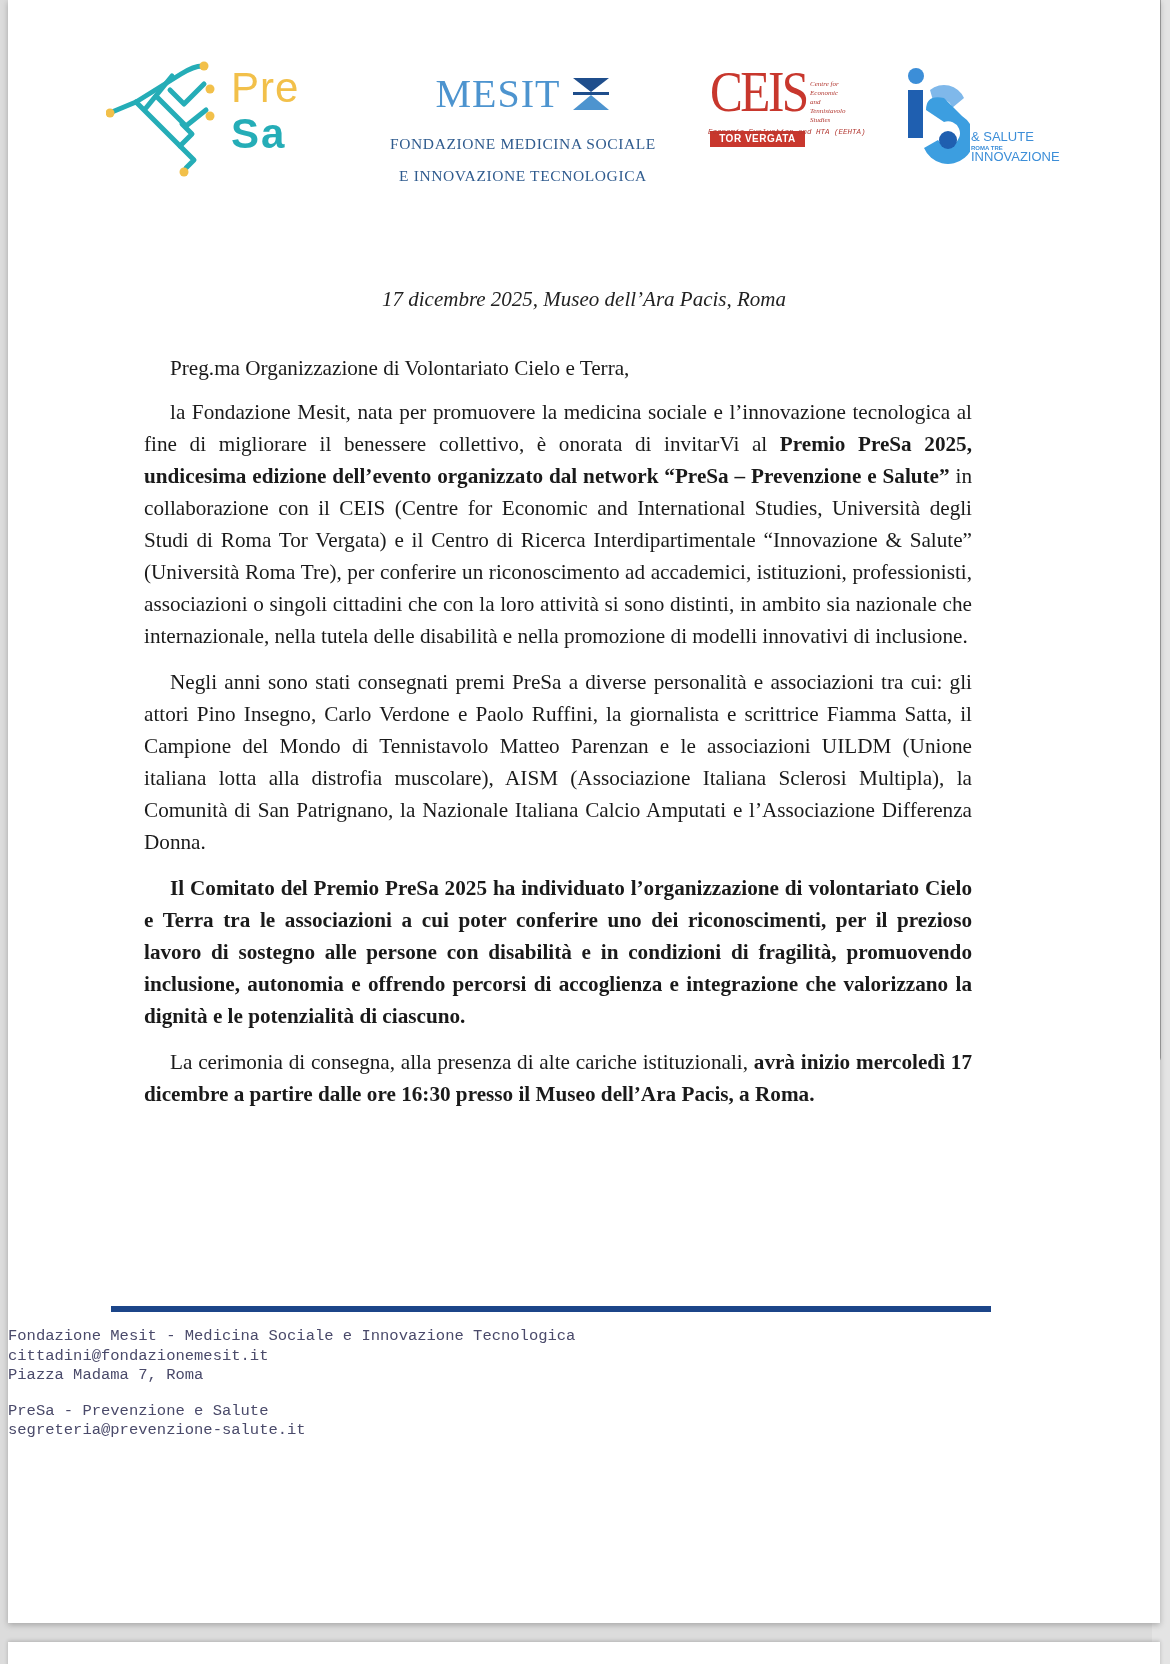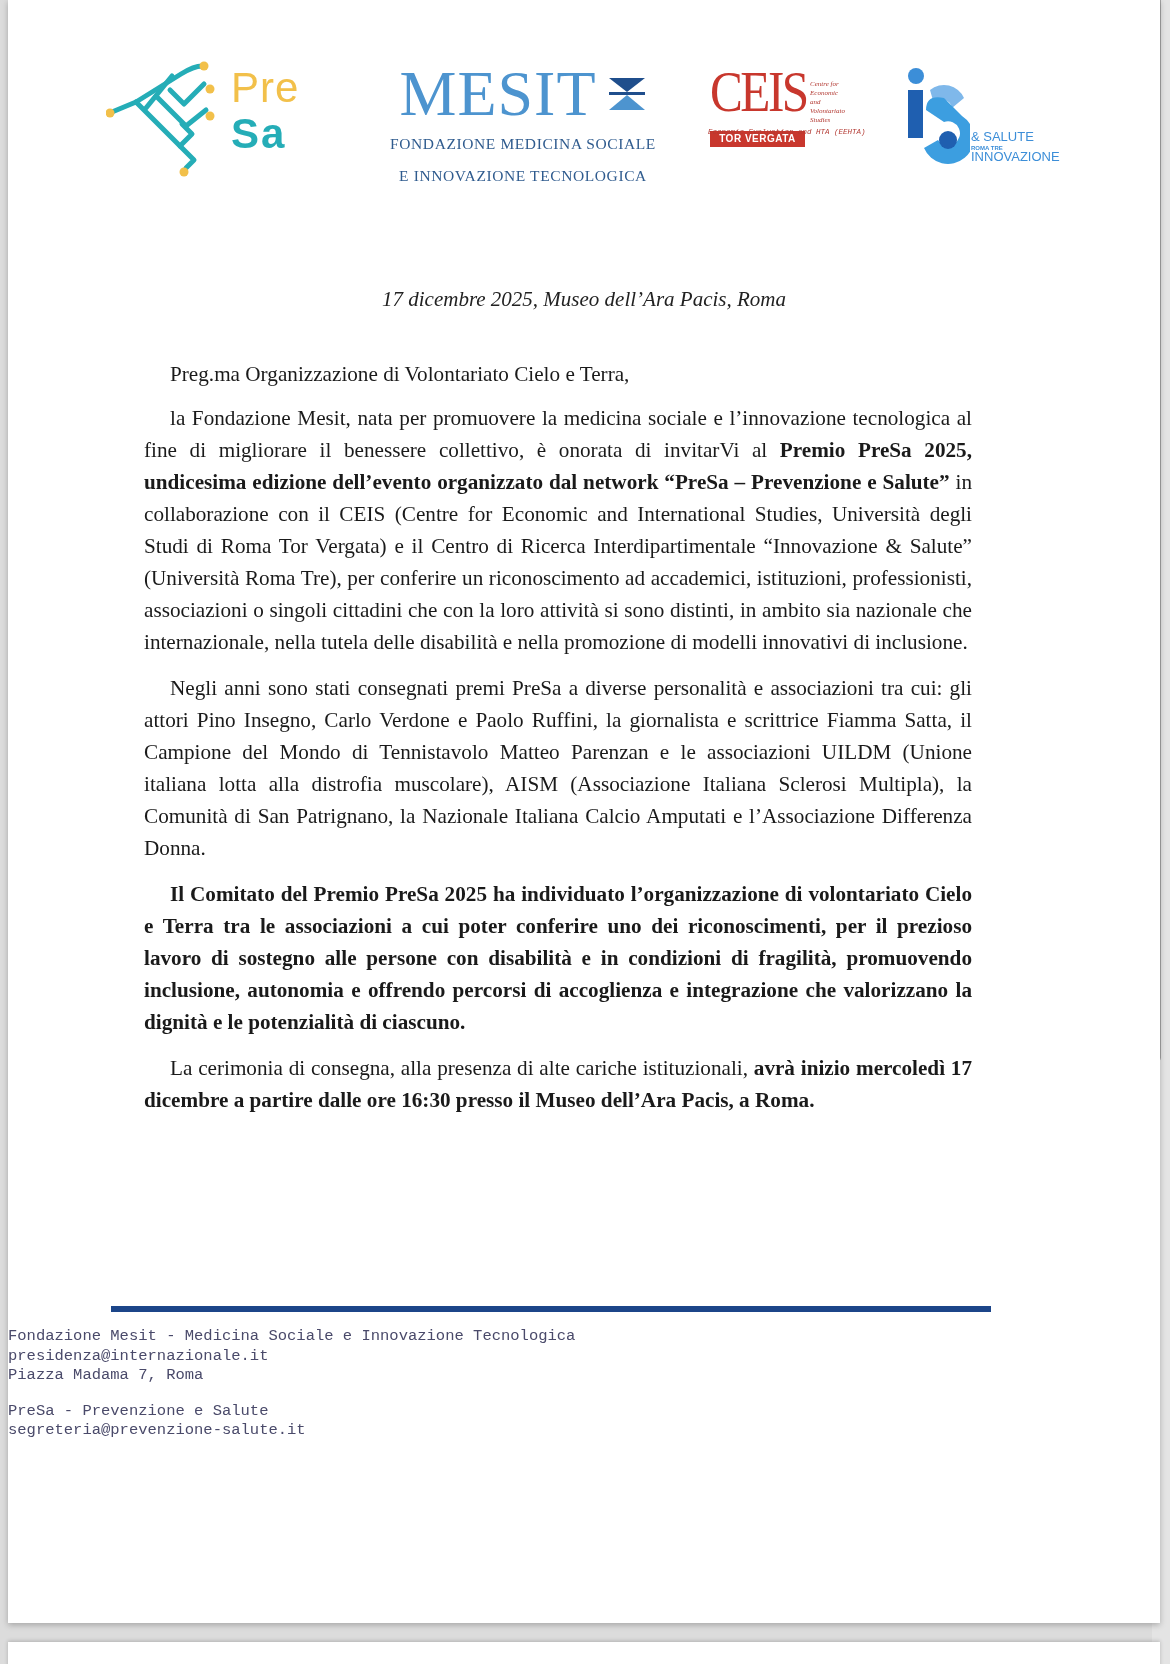--- a/index.html
+++ b/index.html
@@ -30,21 +30,21 @@
 
   
   .logos { position:absolute; left:0; top:0; width:1152px; height:190px; }
   .presa-logo { position:absolute; left:98px; top:56px; width:200px; height:125px; }
   .presa-pre { position:absolute; left:125px; top:8px; font-family:"Liberation Sans", sans-serif;
     font-size:42px; color:#f2c04a; letter-spacing:1px; }
   .presa-sa { position:absolute; left:125px; top:54px; font-family:"Liberation Sans", sans-serif;
     font-weight:bold; font-size:42px; color:#25adb7; letter-spacing:2px; }
 
   .mesit-logo { position:absolute; left:370px; top:66px; width:290px; height:110px; text-align:center; }
-  .mesit-word { font-family:"Liberation Serif", serif; font-size:64px; color:#4d94cf; letter-spacing:1px;
+  .mesit-word { font-family:"Liberation Serif", serif; font-size:40px; color:#4d94cf; letter-spacing:1px;
     display:inline-block; vertical-align:middle; line-height:56px; }
   .mesit-mark { display:inline-block; vertical-align:middle; margin-left:6px; }
   .mesit-sub { font-family:"Liberation Serif", serif; font-size:15.5px; color:#2f5b8e; letter-spacing:0.6px; line-height:20px;margin-top:12px; }
 
   .ceis-logo { position:absolute; left:700px; top:68px; width:160px; height:96px; }
   .ceis-word { position:absolute; left:2px; top:-6px; font-family:"Liberation Serif", serif;
     font-size:58px; color:#c8372d; letter-spacing:-3px; line-height:60px; transform:scaleX(0.85); transform-origin:left top; }
   .ceis-side { position:absolute; left:102px; top:12px; font-family:"Liberation Serif", serif;
     font-style:italic; font-size:7px; color:#b33a33; line-height:9px; }
   .ceis-bar { position:absolute; left:2px; top:56px; width:95px; height:16px; background:#c8372d;
@@ -63,21 +63,21 @@
 
   
   .title { position:absolute; left:0; width:1152px; top:255px; text-align:center;
     font-weight:bold; font-size:21px; color:#111; letter-spacing:0.1px; }
   .subtitle { position:absolute; left:0; width:1152px; top:287px; text-align:center;
     font-style:italic; font-size:21px; color:#222; }
 
   
   .body { position:absolute; left:136px; top:352px; width:828px;
     font-size:21.2px; line-height:32px; color:#1a1a1a; }
-  .body p { margin:6px 0 14px 0; text-align:justify; text-indent:26px; }
+  .body p { margin:0 0 14px 0; text-align:justify; text-indent:26px; }
   .body p.salute { margin-bottom:12px; }
   .body b { font-weight:bold; }
 
   
   .rule { position:absolute; left:103px; top:1306px; width:880px; height:6px; background:#1c4589; }
   .footer { position:absolute; left:0; width:1152px; top:1327px; text-align:left;
     font-family:"Liberation Mono", "DejaVu Sans Mono", monospace; font-size:15.5px; color:#4a4a6a; line-height:19.5px; }
   .footer .gap { height:16px; }
 </style>
 </head>
@@ -124,21 +124,21 @@
       <div class="mesit-sub">FONDAZIONE  MEDICINA SOCIALE</div>
       <div class="mesit-sub">E INNOVAZIONE TECNOLOGICA</div>
     </div>
 
     <div class="ceis-logo">
       <div class="ceis-word">CEIS</div>
       <div class="ceis-side">
         <div>Centre for</div>
         <div>Economic</div>
         <div>and</div>
-        <div>Volontariato</div>
+        <div>Tennistavolo</div>
         <div>Studies</div>
       </div>
       <div class="ceis-bar">TOR VERGATA</div>
       <div class="ceis-foot">Economic Evaluation and HTA (EEHTA)</div>
     </div>
 
     <div class="is-logo">
       <svg width="66" height="100" viewBox="0 0 66 100" style="position:absolute;left:0;top:0">
         <circle cx="12" cy="8" r="8" fill="#3c8ed8"></circle>
         <rect x="4" y="22" width="15" height="48" fill="#1f5fb0"></rect>
@@ -158,21 +158,21 @@
     <p class="salute">Preg.ma Organizzazione di Volontariato Cielo e Terra,</p>
     <p><span>la Fondazione Mesit, nata per promuovere la medicina sociale e l’innovazione tecnologica al fine di migliorare il benessere collettivo, è onorata di invitarVi al </span><b>Premio PreSa 2025, undicesima edizione dell’evento organizzato dal network “PreSa – Prevenzione e Salute”</b><span> in collaborazione con il CEIS (Centre for Economic and International Studies, Università degli Studi di Roma Tor Vergata) e il Centro di Ricerca Interdipartimentale “Innovazione &amp; Salute” (Università Roma Tre), per conferire un riconoscimento ad accademici, istituzioni, professionisti, associazioni o singoli cittadini che con la loro attività si sono distinti, in ambito sia nazionale che internazionale, nella tutela delle disabilità e nella promozione di modelli innovativi di inclusione.</span></p>
     <p>Negli anni sono stati consegnati premi PreSa a diverse personalità e associazioni tra cui: gli attori Pino Insegno, Carlo Verdone e Paolo Ruffini, la giornalista e scrittrice Fiamma Satta, il Campione del Mondo di Tennistavolo Matteo Parenzan e le associazioni UILDM (Unione italiana lotta alla distrofia muscolare), AISM (Associazione Italiana Sclerosi Multipla), la Comunità di San Patrignano, la Nazionale Italiana Calcio Amputati e l’Associazione Differenza Donna.</p>
     <p><b>Il Comitato del Premio PreSa 2025 ha individuato l’organizzazione di volontariato Cielo e Terra tra le associazioni a cui poter conferire uno dei riconoscimenti, per il prezioso lavoro di sostegno alle persone con disabilità e in condizioni di fragilità, promuovendo inclusione, autonomia e offrendo percorsi di accoglienza e integrazione che valorizzano la dignità e le potenzialità di ciascuno.</b></p>
     <p><span>La cerimonia di consegna, alla presenza di alte cariche istituzionali, </span><b>avrà inizio mercoledì 17 dicembre a partire dalle ore 16:30 presso il Museo dell’Ara Pacis, a Roma.</b></p>
   </div>
 
   <div class="rule"></div>
   <div class="footer">
     <div>Fondazione Mesit - Medicina Sociale e Innovazione Tecnologica</div>
-    <div>presidenza@internazionale.it</div>
+    <div>cittadini@fondazionemesit.it</div>
     <div>Piazza Madama 7, Roma</div>
     <div class="gap"></div>
     <div>PreSa - Prevenzione e Salute</div>
     <div>segreteria@prevenzione-salute.it</div>
   </div>
 </div>
 
 <div class="page2"></div>
 
 </body></html>

